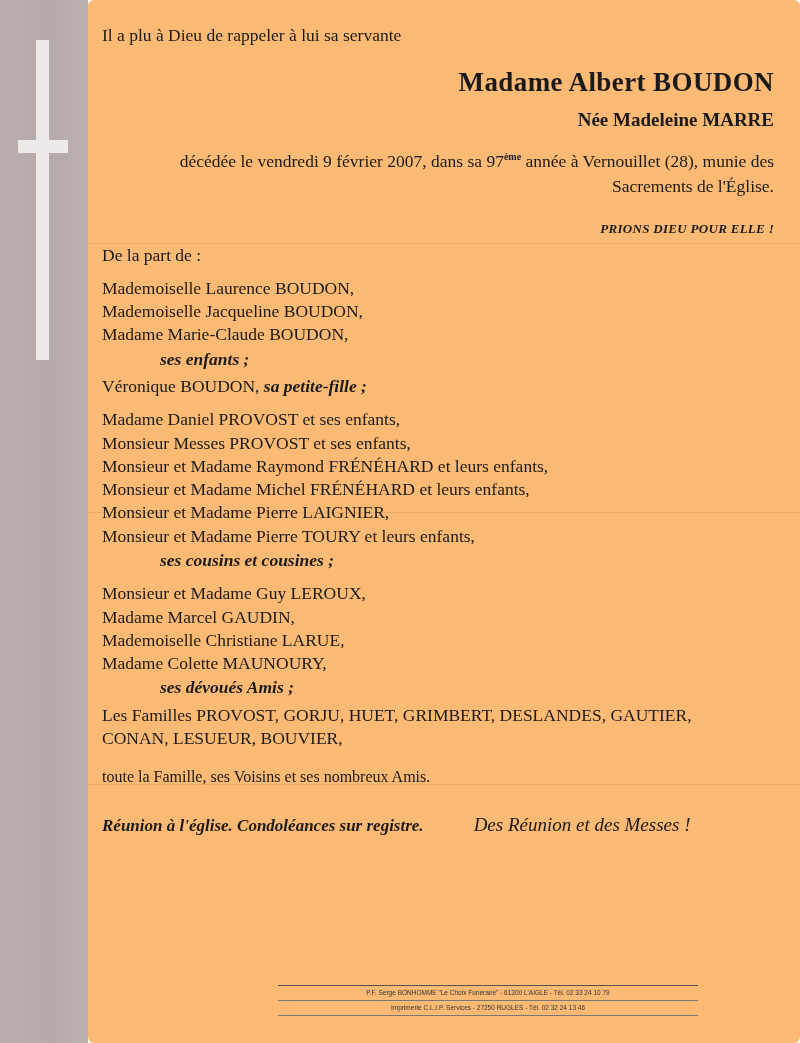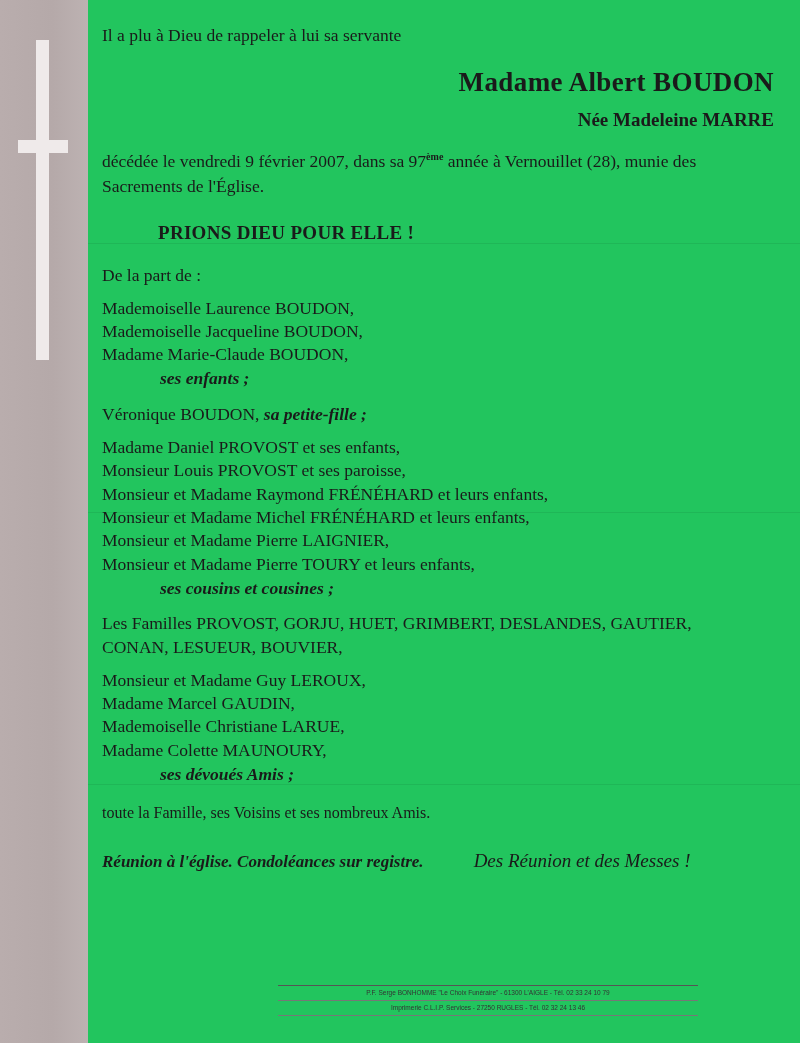--- a/index.html
+++ b/index.html
@@ -39,21 +39,22 @@
     width: 50px;
     height: 13px;
     background: #efeaea;
   }
   #page {
     position: absolute;
     left: 88px;
     top: 0;
     width: 712px;
     height: 1043px;
-    background: #22c55e;
+    background: #fdba74;
+    border-radius: 6px;
   }
   
   .fold {
     position: absolute;
     left: 0;
     width: 712px;
     height: 1px;
     background: rgba(0,0,0,0.07);
   }
   #fold-1 { top: 243px; }
@@ -81,57 +82,59 @@
   .name-sub {
     text-align: right;
     font-size: 19px;
     font-weight: bold;
     margin-top: 6px;
   }
   .para {
     margin: 17px 0 0 4px;
     font-size: 17.5px;
     line-height: 1.42;
+    text-align: right;
   }
   .para .sup {
     font-size: 10px;
     vertical-align: super;
   }
   .bold { font-weight: bold; }
   .ital { font-style: italic; }
 
   .prions {
-    text-align: left;
-    font-weight: bold;
-    font-size: 19px;
+    text-align: right;
+    font-style: italic;
+    font-weight: bold;
+    font-size: 13px;
     margin: 22px 0 0 60px;
     letter-spacing: 0.3px;
   }
 
   .delapart {
-    margin: 18px 0 0 4px;
+    margin: 6px 0 0 4px;
     font-size: 17.5px;
   }
 
   .group {
     margin: 10px 0 0 4px;
   }
   .group .line {
     font-size: 17.5px;
     line-height: 1.33;
     white-space: nowrap;
   }
   .group .relation {
     font-style: italic;
     font-weight: bold;
     margin-left: 58px;
     font-size: 17.5px;
     line-height: 1.4;
   }
-  .group.tight { margin-top: 12px; }
+  .group.tight { margin-top: 4px; }
 
   .closing {
     margin: 16px 0 0 4px;
     font-size: 16px;
   }
 
   .footer-row {
     display: flex;
     align-items: baseline;
     margin: 24px 0 0 4px;
@@ -205,39 +208,39 @@
       <div class="relation">ses enfants ;</div>
     </div>
 
     <div class="group tight">
       <div class="line"><span>Véronique BOUDON, </span><span class="ital bold">sa petite-fille ;</span></div>
     </div>
 
 
     <div class="group">
       <div class="line">Madame Daniel PROVOST et ses enfants,</div>
-      <div class="line">Monsieur Louis PROVOST et ses paroisse,</div>
+      <div class="line">Monsieur Messes PROVOST et ses enfants,</div>
       <div class="line">Monsieur et Madame Raymond FRÉNÉHARD et leurs enfants,</div>
       <div class="line">Monsieur et Madame Michel FRÉNÉHARD et leurs enfants,</div>
       <div class="line">Monsieur et Madame Pierre LAIGNIER,</div>
       <div class="line">Monsieur et Madame Pierre TOURY et leurs enfants,</div>
       <div class="relation">ses cousins et cousines ;</div>
-    </div>
-
-    <div class="group tight">
-      <div class="line">Les Familles PROVOST, GORJU, HUET, GRIMBERT, DESLANDES, GAUTIER,</div>
-      <div class="line">CONAN, LESUEUR, BOUVIER,</div>
     </div>
 
     <div class="group">
       <div class="line">Monsieur et Madame Guy LEROUX,</div>
       <div class="line">Madame Marcel GAUDIN,</div>
       <div class="line">Mademoiselle Christiane LARUE,</div>
       <div class="line">Madame Colette MAUNOURY,</div>
       <div class="relation">ses dévoués Amis ;</div>
+    </div>
+
+    <div class="group tight">
+      <div class="line">Les Familles PROVOST, GORJU, HUET, GRIMBERT, DESLANDES, GAUTIER,</div>
+      <div class="line">CONAN, LESUEUR, BOUVIER,</div>
     </div>
 
     <div class="closing">toute la Famille, ses Voisins et ses nombreux Amis.</div>
 
     <div class="footer-row">
       <div class="footer-left">Réunion à l'église. Condoléances sur registre.</div>
       <div class="footer-right">Des Réunion et des Messes !</div>
     </div>
 
   </div>

